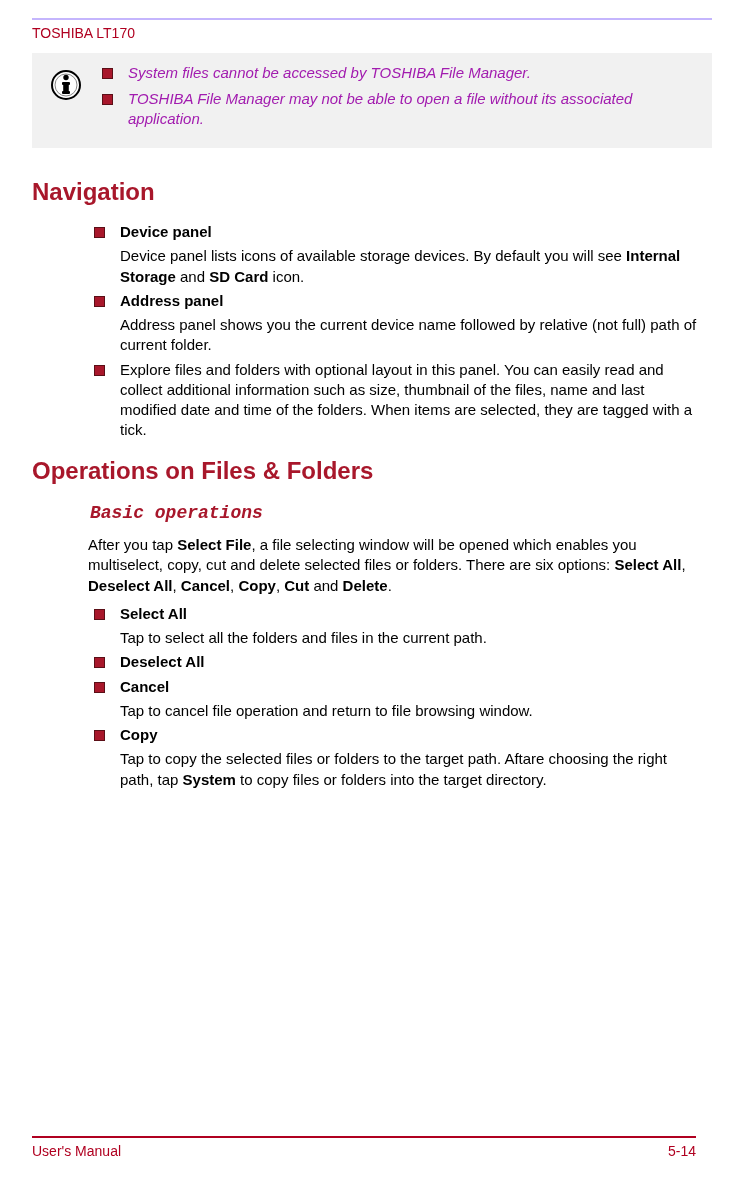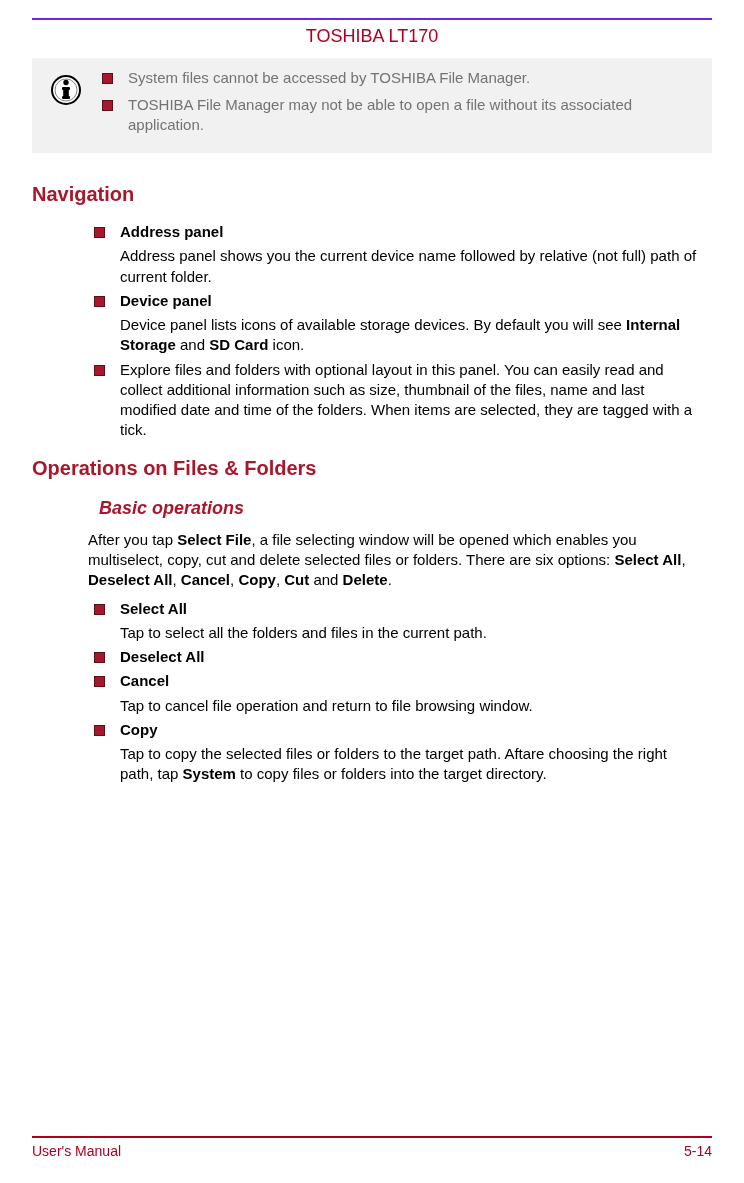--- a/index.html
+++ b/index.html
@@ -10,25 +10,25 @@
       color: #000;
       background: #fff;
       width: 744px;
       height: 1183px;
       position: relative;
     }
     .page {
       padding: 18px 32px 0 32px;
     }
     .header-bar {
-      border-top: 2px solid #6d28d9;
+      border-top: 2px solid #c4b5fd;
       padding-top: 4px;
-      text-align: center;
+      text-align: left;
       color: #b00020;
-      font-size: 18px;
+      font-size: 14px;
       margin-bottom: 10px;
     }
     .info-box {
       display: flex;
       align-items: flex-start;
       background: #f1f1f1;
       padding: 10px 12px 12px 4px;
       margin-bottom: 28px;
     }
     .info-icon-slot {
@@ -42,51 +42,52 @@
       width: 32px;
       height: 32px;
     }
     .info-list {
       flex: 1;
       list-style: none;
     }
     .info-list li {
       position: relative;
       padding-left: 32px;
-      color: #737373;
+      font-style: italic;
+      color: #a21caf;
       margin-bottom: 6px;
     }
     .red-bullet::before {
       content: "";
       position: absolute;
       left: 6px;
       top: 5px;
       width: 9px;
       height: 9px;
       background: #a8172b;
       border: 1px solid #5b0f17;
     }
     .content {
       padding-left: 56px;
       padding-right: 8px;
     }
     .h2 {
       font-family: Verdana, Geneva, sans-serif;
-      font-size: 20px;
+      font-size: 24px;
       font-weight: bold;
       color: #a8172b;
       margin: 14px 0 14px -56px;
     }
     .h3 {
-      font-family: Liberation Sans, sans-serif;
+      font-family: Liberation Mono, monospace;
       font-size: 18px;
       font-weight: bold;
       font-style: italic;
       color: #a8172b;
-      margin: 14px 0 10px 11px;
+      margin: 14px 0 10px 2px;
     }
     .para {
       margin-bottom: 8px;
     }
     ul.body-list {
       list-style: none;
     }
     ul.body-list > li {
       position: relative;
       padding-left: 32px;
@@ -99,21 +100,21 @@
       margin-bottom: 4px;
     }
     .item-desc {
       display: block;
       margin-bottom: 4px;
     }
     b { font-weight: bold; }
     .footer {
       position: absolute;
       left: 32px;
-      right: 32px;
+      right: 48px;
       bottom: 22px;
       border-top: 2px solid #b00020;
       color: #b00020;
       font-size: 14px;
       padding-top: 4px;
       display: flex;
       justify-content: space-between;
     }
   </style>
 </head>
@@ -139,30 +140,30 @@
       <li class="red-bullet">System files cannot be accessed by TOSHIBA File Manager.</li>
       <li class="red-bullet">TOSHIBA File Manager may not be able to open a file without its associated application.</li>
     </ul>
   </div>
 
   <div class="content">
     <div class="h2">Navigation</div>
 
     <ul class="body-list">
       <li class="red-bullet">
-        <span class="item-title">Address panel</span>
-        <span class="item-desc">Address panel shows you the current device name followed by relative (not full) path of current folder.</span>
-      </li>
-      <li class="red-bullet">
         <span class="item-title">Device panel</span>
         <span class="item-desc">
           <span>Device panel lists icons of available storage devices. By default you will see </span><b>Internal Storage</b><span> and </span><b>SD Card</b><span> icon.</span>
         </span>
       </li>
       <li class="red-bullet">
+        <span class="item-title">Address panel</span>
+        <span class="item-desc">Address panel shows you the current device name followed by relative (not full) path of current folder.</span>
+      </li>
+      <li class="red-bullet">
       </li>
       <li class="red-bullet">
         <span class="item-desc">Explore files and folders with optional layout in this panel. You can easily read and collect additional information such as size, thumbnail of the files, name and last modified date and time of the folders. When items are selected, they are tagged with a tick.</span>
       </li>
     </ul>
 
     <div class="h2">Operations on Files &amp; Folders</div>
     <div class="h3">Basic operations</div>
 
     <p class="para">

